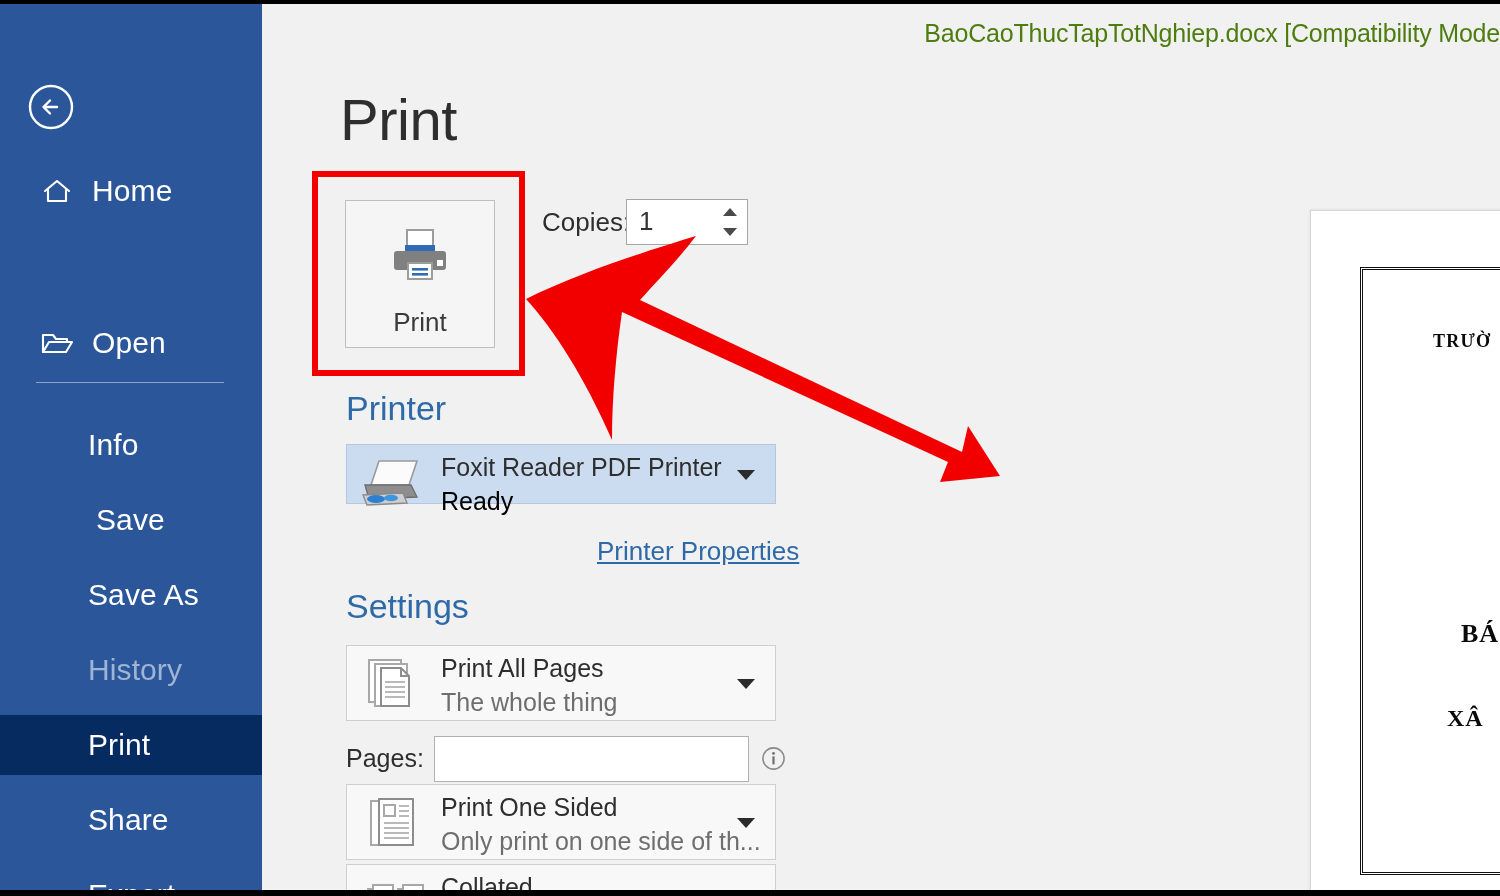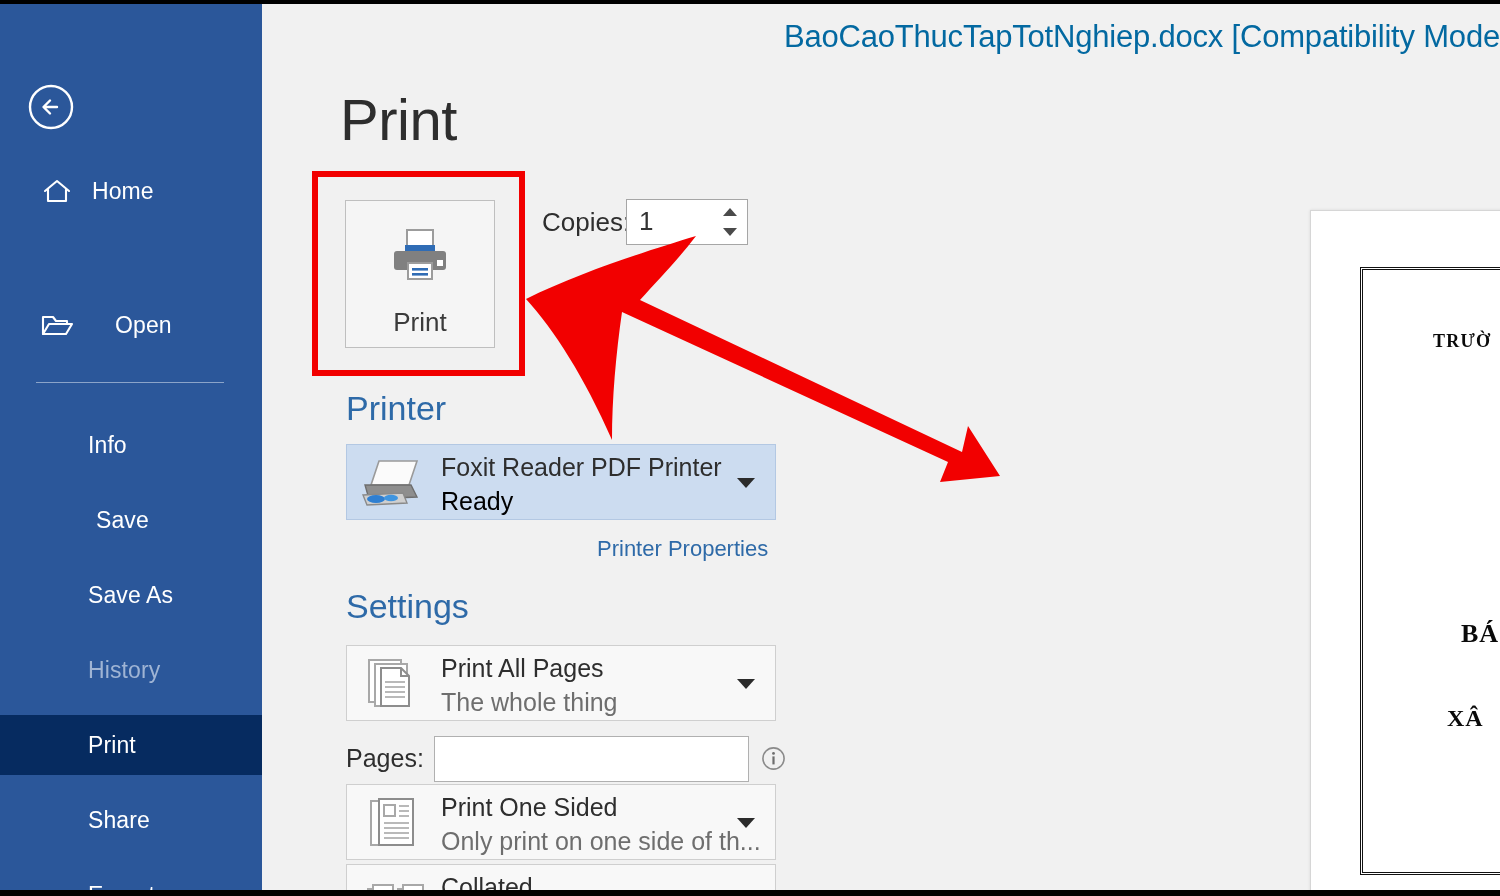--- a/index.html
+++ b/index.html
@@ -40,21 +40,21 @@
     cursor: pointer;
   }
   .nav-item {
     position: absolute;
     left: 0;
     width: 262px;
     height: 50px;
     display: flex;
     align-items: center;
     color: #ffffff;
-    font-size: 23px;
+    font-size: 30px;
     letter-spacing: .1px;
     cursor: pointer;
   }
   .nav-item .nav-ico {
     width: 42px;
     height: 34px;
     margin-left: 36px;
     margin-right: 14px;
     display: flex;
     align-items: center;
@@ -86,22 +86,22 @@
     left: 262px;
     top: 0;
     right: 0;
     height: 60px;
     background: #f1f1f1;
   }
   #doc-title {
     position: absolute;
     right: 0px;
     top: 15px;
-    font-size: 31px;
-    color: #0369a1;
+    font-size: 25px;
+    color: #4d7c0f;
     white-space: nowrap;
     letter-spacing: -0.2px;
   }
 
   
   #printpane {
     position: absolute;
     left: 262px;
     top: 60px;
     width: 601px;
@@ -211,21 +211,21 @@
     color: #2e6aa8;
   }
   #printer-heading { top: 325px; }
   #settings-heading { top: 523px; }
 
   #printer-combo {
     position: absolute;
     left: 84px;
     top: 380px;
     width: 430px;
-    height: 76px;
+    height: 60px;
     background: #ccdcf0;
     border: 1px solid #b3c8e3;
     box-sizing: border-box;
     cursor: pointer;
   }
   #printer-combo .pc-name {
     position: absolute;
     left: 94px;
     top: 8px;
     font-size: 25px;
@@ -246,22 +246,23 @@
     margin-top: -4px;
     width: 0; height: 0;
     border-left: 9px solid transparent;
     border-right: 9px solid transparent;
     border-top: 10px solid #2b2b2b;
   }
   #printer-properties {
     position: absolute;
     left: 335px;
     top: 472px;
-    font-size: 22px;
+    font-size: 26px;
     color: #2e6aa8;
+    text-decoration: underline;
     cursor: pointer;
     white-space: nowrap;
   }
 
   .setting-combo {
     position: absolute;
     left: 84px;
     width: 430px;
     height: 76px;
     background: #f8f8f8;
@@ -397,21 +398,21 @@
     <div class="nav-item" style="top:162px;">
       <span class="nav-ico">
         <svg width="32" height="28" viewBox="0 0 32 28">
           <path d="M4 14 L16 4 L28 14 M7 12.5 V24 H25 V12.5" fill="none" stroke="#ffffff" stroke-width="2.1" stroke-linejoin="round" stroke-linecap="round"></path>
         </svg>
       </span>
       <span class="nav-label">Home</span>
     </div>
 
 
-    <div class="nav-item" style="top:296px;gap:23px;">
+    <div class="nav-item" style="top:314px;">
       <span class="nav-ico">
         <svg width="34" height="28" viewBox="0 0 34 28">
           <path d="M3 23 V6 H13 L16 10 H27 V13" fill="none" stroke="#ffffff" stroke-width="2.1" stroke-linejoin="round" stroke-linecap="round"></path>
           <path d="M3 23 L9 13 H32 L26 23 Z" fill="none" stroke="#ffffff" stroke-width="2.1" stroke-linejoin="round" stroke-linecap="round"></path>
         </svg>
       </span>
       <span class="nav-label">Open</span>
     </div>
 
     <div id="nav-divider"></div>

